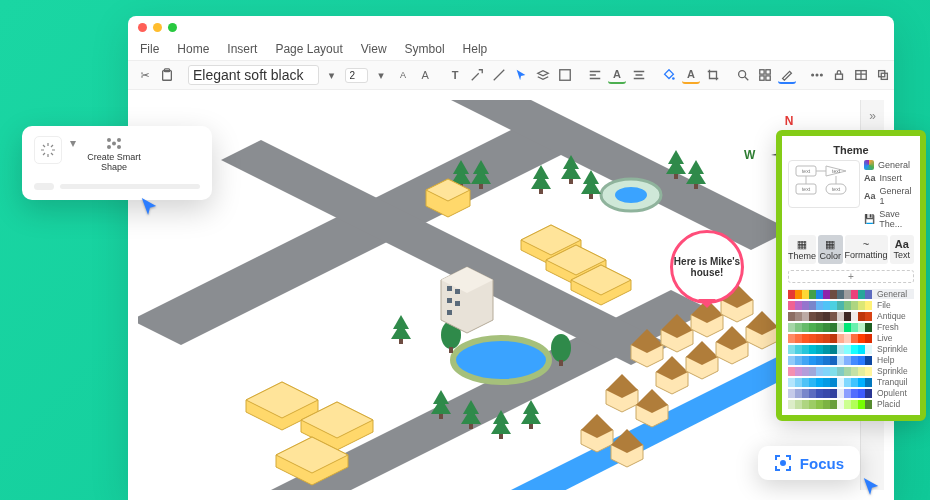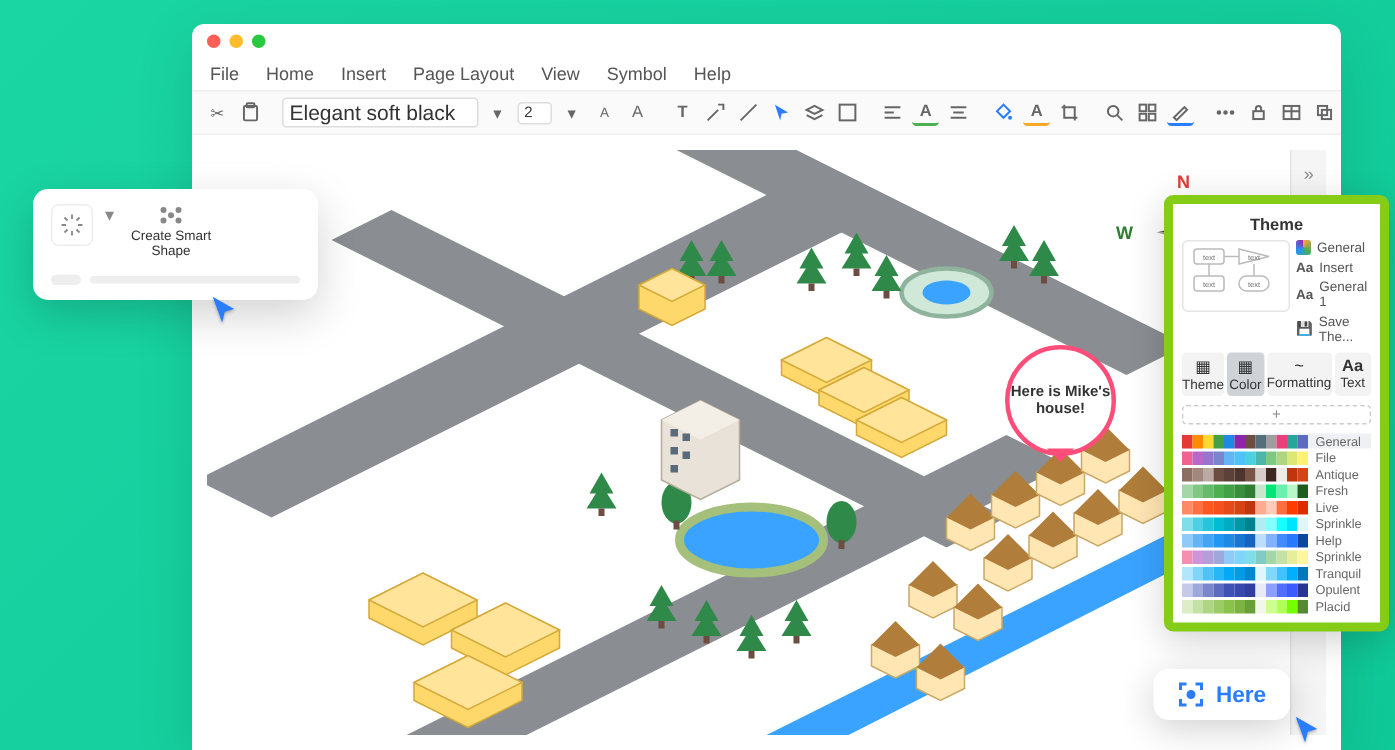--- a/index.html
+++ b/index.html
@@ -714,19 +714,19 @@
     <div class="pill"></div>
       <div class="track"></div>
   </div>
 </div>
 
 <div class="focus">
   <svg width="18" height="18" viewBox="0 0 18 18" stroke="#2b7dff" stroke-width="2" fill="none">
     <path d="M2 6V2h4M16 6V2h-4M2 12v4h4M16 12v4h-4"></path>
       <circle cx="9" cy="9" r="2" fill="#2b7dff"></circle>
   </svg>
-  <span>Here</span>
+  <span>Focus</span>
 </div>
 <div class="cursor" style="right:50px; bottom:4px; position:absolute">
   <svg viewBox="0 0 20 22">
       <path d="M2 2 L18 11 L11 13 L9 21 Z" fill="#2b7dff"></path>
     </svg>
 </div>
 
 </body></html>

